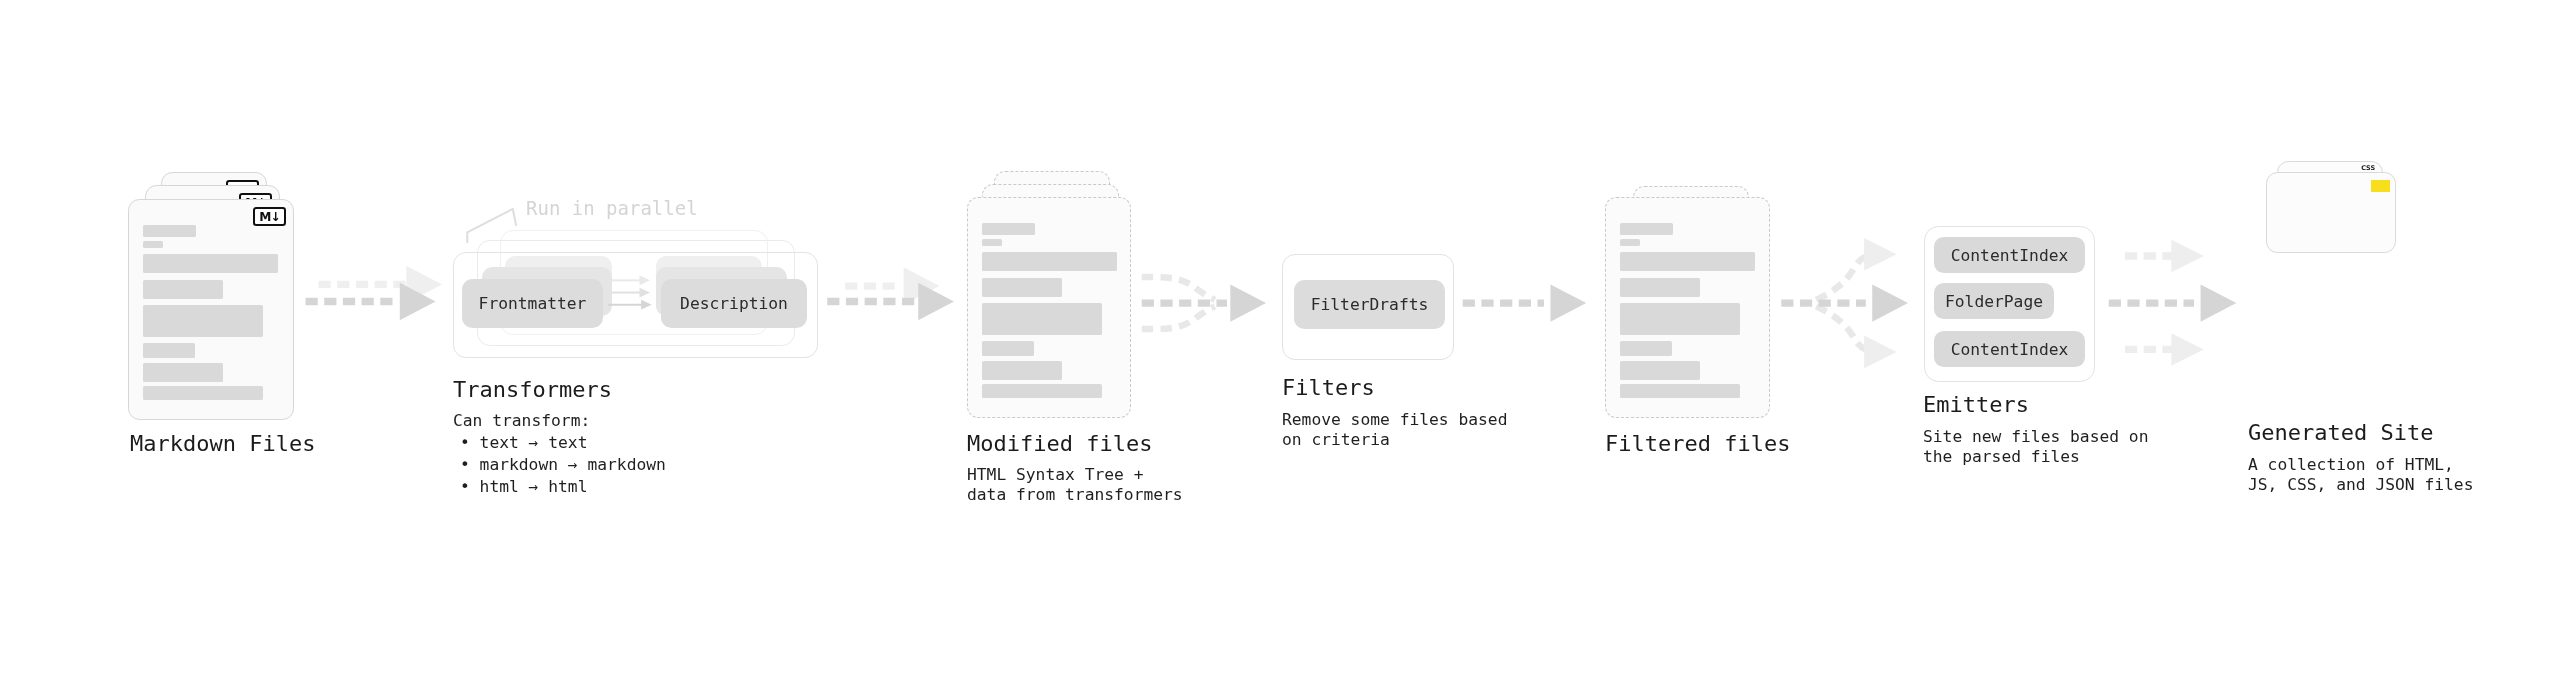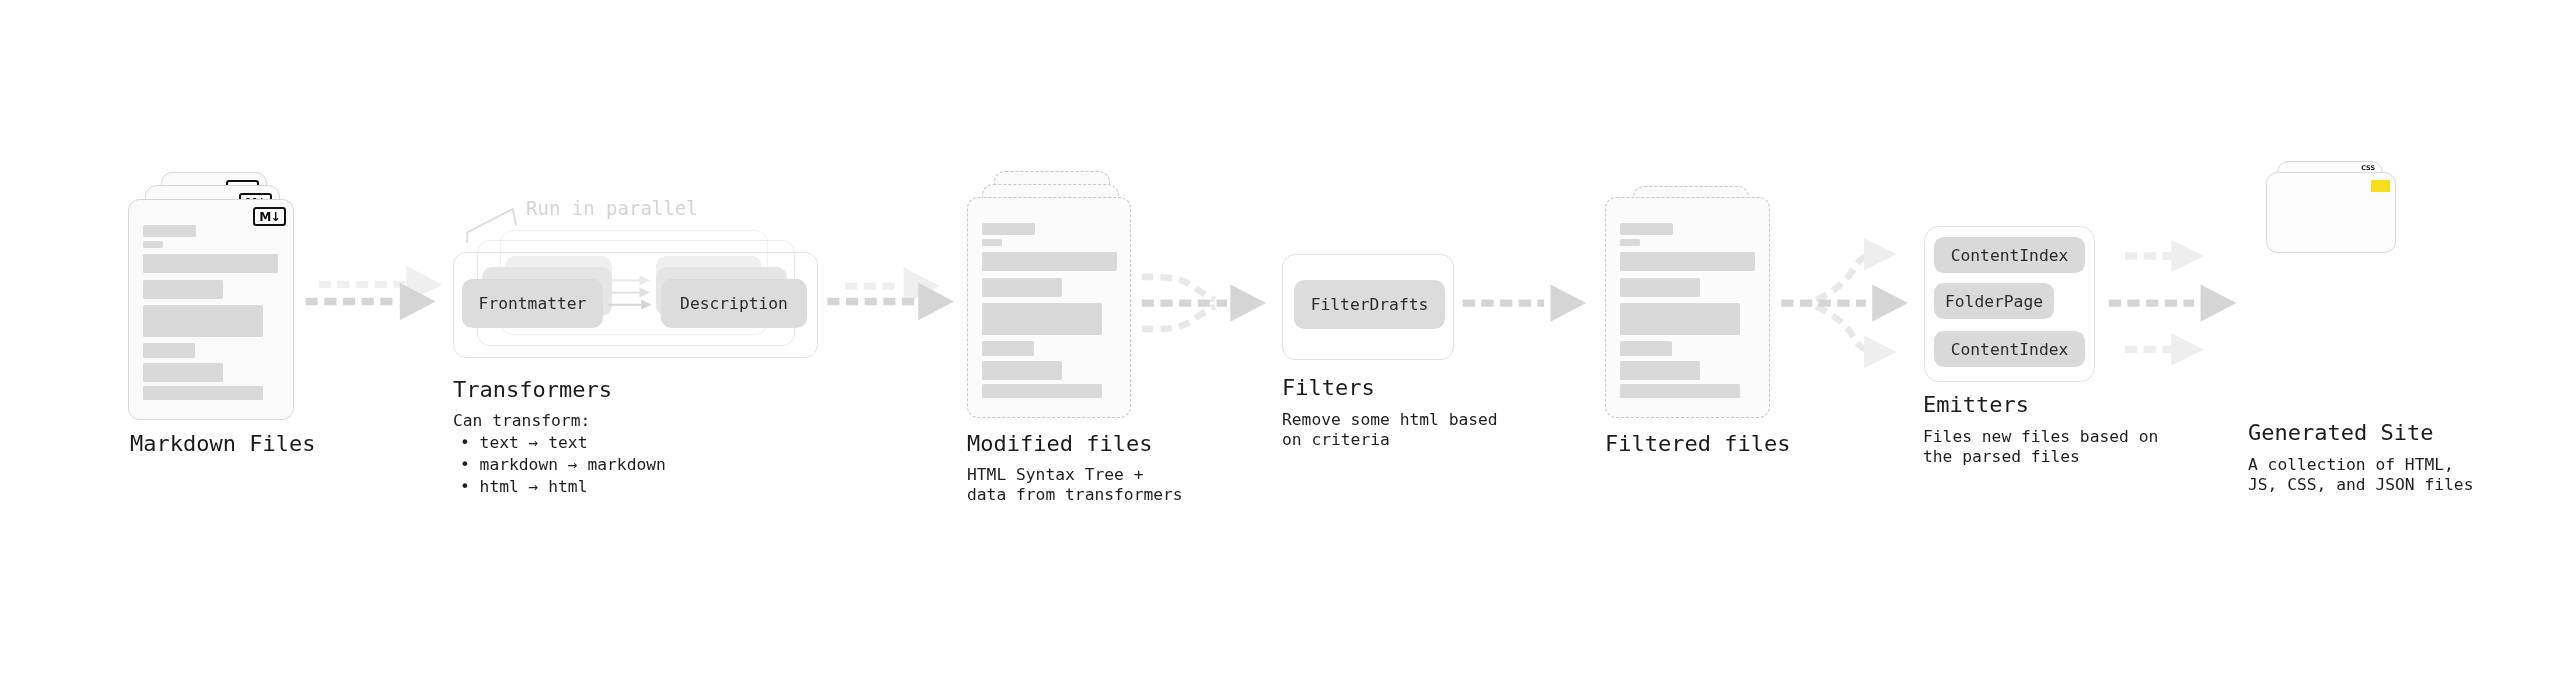--- a/index.html
+++ b/index.html
@@ -112,21 +112,21 @@
         <div class="bar" style="top: 186px; width: 120px; height: 14px;"></div>
       </div>
   </div>
   <div class="stage-title" style="left:967px;top:431px;">Modified files</div>
   <div class="stage-sub" style="left:967px;top:465px;line-height:20.3px;">HTML Syntax Tree +
 data from transformers</div>
 
   <div class="panel" style="left:1282px;top:254px;width:172px;height:106px;"></div>
   <div class="pill" style="left:1294px;top:280px;width:151px;height:49px;">FilterDrafts</div>
   <div class="stage-title" style="left:1282px;top:375px;">Filters</div>
-  <div class="stage-sub" style="left:1282px;top:410px;line-height:20.3px;">Remove some html based
+  <div class="stage-sub" style="left:1282px;top:410px;line-height:20.3px;">Remove some files based
 on criteria</div>
 
   <div class="doc dashed" style="left:1633px;top:186px;width:116px;height:65px;"></div>
   <div class="doc dashed" style="left:1605px;top:197px;width:165px;height:221px;">
     <div class="doc-bars">
         <div class="bar" style="top: 25px; width: 53px; height: 12.2px;"></div>
         <div class="bar" style="top: 41px; width: 19.5px; height: 6.5px;"></div>
         <div class="bar" style="top: 54px; width: 135px; height: 18.7px;"></div>
         <div class="bar" style="top: 80px; width: 80px; height: 18.7px;"></div>
         <div class="bar" style="top: 105px; width: 120px; height: 32px;"></div>
@@ -135,21 +135,21 @@
         <div class="bar" style="top: 186px; width: 120px; height: 14px;"></div>
       </div>
   </div>
   <div class="stage-title" style="left:1605px;top:431px;">Filtered files</div>
 
   <div class="panel" style="left:1924px;top:226px;width:171px;height:156px;border-radius:14.6px;"></div>
   <div class="pill em" style="left:1934px;top:237px;width:151px;height:36px;">ContentIndex</div>
   <div class="pill em" style="left:1934px;top:283px;width:120px;height:36px;">FolderPage</div>
   <div class="pill em" style="left:1934px;top:331px;width:151px;height:36px;">ContentIndex</div>
   <div class="stage-title" style="left:1923px;top:392px;">Emitters</div>
-  <div class="stage-sub" style="left:1923px;top:427px;line-height:20.3px;">Files new files based on
+  <div class="stage-sub" style="left:1923px;top:427px;line-height:20.3px;">Site new files based on
 the parsed files</div>
 
   <div class="doc bright" style="left:2277px;top:161px;width:106px;height:73px;">
     <div class="css-badge">
       <div class="css-label">CSS</div>
       <div class="css-bar"></div>
     </div>
   </div>
   <div class="doc bright" style="left:2266px;top:172px;width:130px;height:81px;">
     <div class="js-badge"></div>

